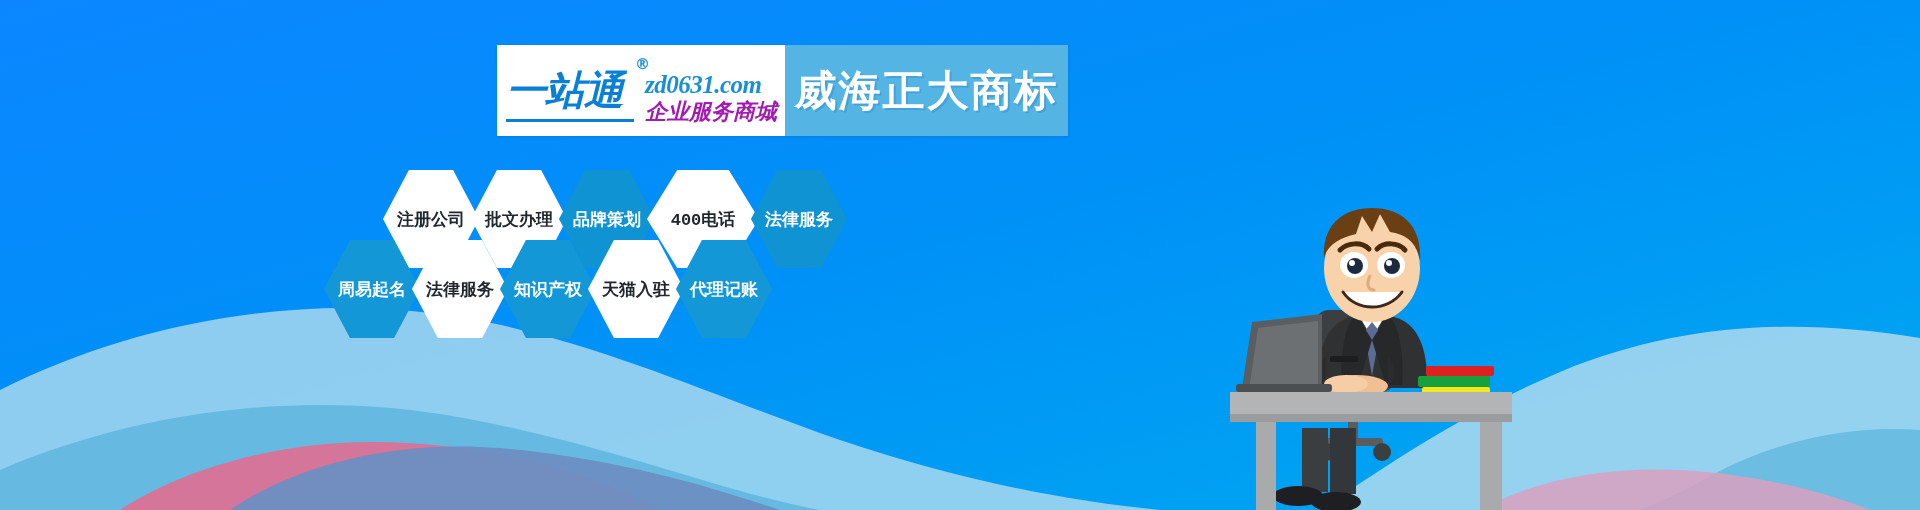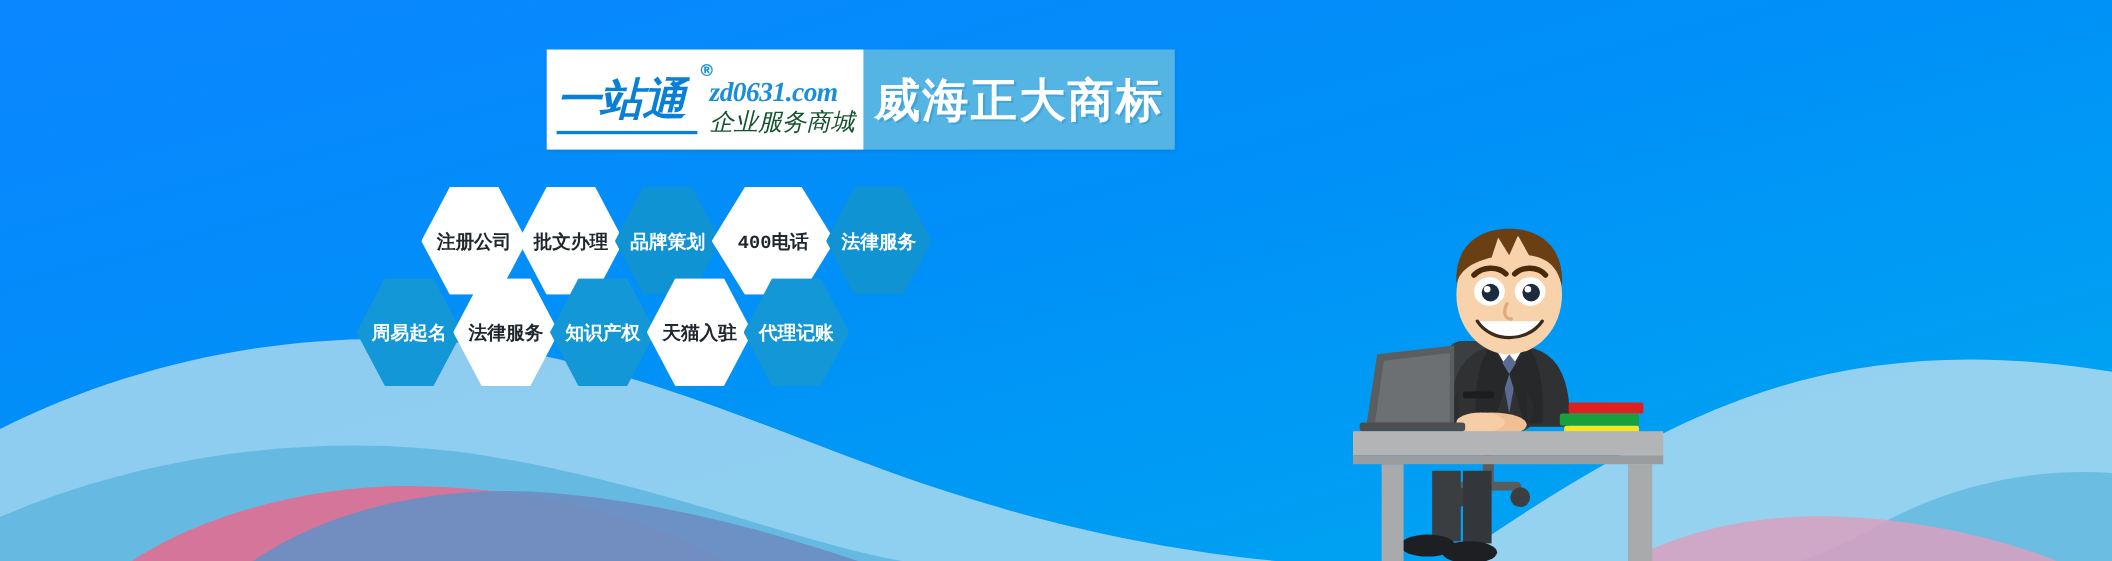--- a/index.html
+++ b/index.html
@@ -33,39 +33,39 @@
     font-size:15px;color:#1a8fd8;font-weight:bold;line-height:15px;
   }
   .logo-dom{
     position:absolute;left:148px;top:26px;
     font-family:Liberation Serif, serif;
     font-size:25px;font-weight:bold;font-style:italic;color:#1a8fd8;
     line-height:27px;letter-spacing:-0.5px;white-space:nowrap;
   }
   .logo-sub{
     position:absolute;left:148px;top:55px;
-    font-size:22px;font-weight:normal;font-style:italic;color:#14532d;
+    font-size:22px;font-weight:bold;font-style:italic;color:#a21caf;
     line-height:24px;letter-spacing:0px;white-space:nowrap;
   }
   .logo-underline{
     position:absolute;left:9px;top:74px;width:128px;height:3px;background:#0a7fd6;
   }
   .logo-blue{
     background:#54b4e4;width:283px;height:91px;
     display:flex;align-items:center;justify-content:center;text-align:right;
   }
   .logo-blue span{
     font-size:42px;font-weight:bold;color:#ffffff;letter-spacing:2px;
     text-shadow:2px 2px 0 rgba(0,90,150,.18);white-space:nowrap;
   }
 
   
   .hexrow{position:absolute;display:flex;}
   #row1{left:383px;top:170px;font-family:Liberation Mono, monospace;}
-  #row2{left:324px;top:253px;}
+  #row2{left:324px;top:240px;}
   .hex{
     position:relative;width:96px;height:98px;margin-right:-8px;
     display:flex;align-items:center;justify-content:center;
     clip-path:polygon(27% 0%,73% 0%,100% 50%,73% 100%,27% 100%,0% 50%);
     filter:drop-shadow(2px 3px 2px rgba(0,40,90,.22));
   }
   .hex.wide{width:112px;}
   .hex-w{background:#ffffff;}
   .hex-b{background:#0f93d2;}
   .hex-b2{background:#1397d6;}

